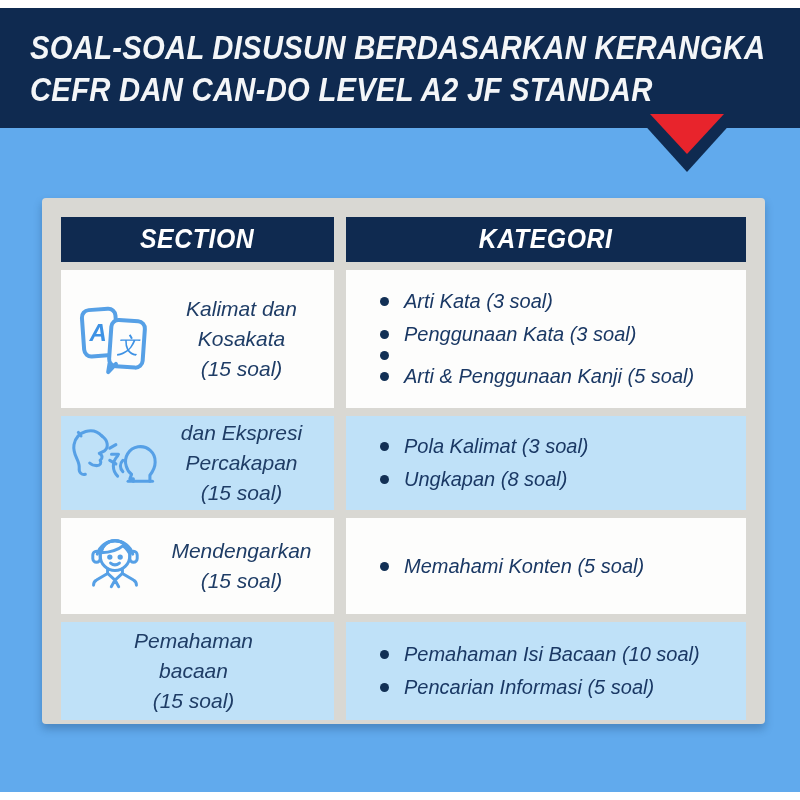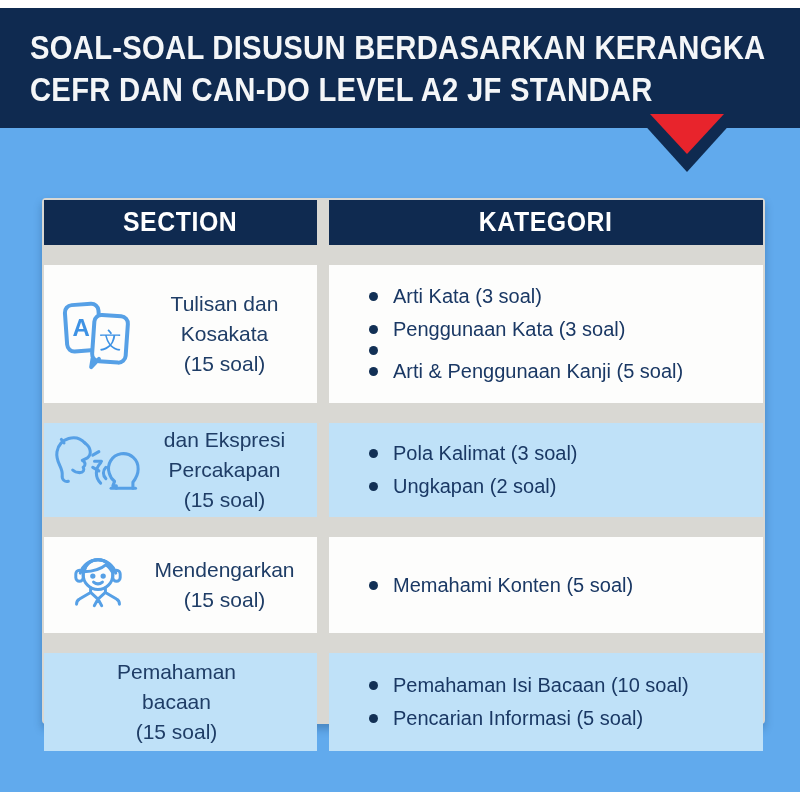--- a/index.html
+++ b/index.html
@@ -1,51 +1,51 @@
 <!DOCTYPE html>
 <html><head>
 <meta charset="utf-8">
 <style>
   html,body{margin:0;padding:0;}
   body{width:800px;height:800px;background:#ffffff;font-family:"Liberation Sans",sans-serif;overflow:hidden;}
-  .page{position:relative;width:800px;height:800px;background:#ffffff;}
+  .page{position:relative;width:800px;height:800px;background:#ffffff;font-style:italic;}
 
   
   .banner{position:absolute;left:0;top:8px;width:800px;height:120px;background:#0F2A50;}
   .banner-title{position:absolute;left:30px;top:18px;color:#F4F6F8;font-weight:700;
     font-size:34px;line-height:42px;letter-spacing:0.3px;transform:scaleX(0.86);transform-origin:left top;
     white-space:nowrap;}
 
   
   .blue-area{position:absolute;left:0;top:128px;width:800px;height:664px;background:#61AAED;}
 
   
   .arrow-shadow{position:absolute;left:640px;top:120px;width:0;height:0;
     border-left:47px solid transparent;border-right:47px solid transparent;border-top:52px solid #0F2A50;}
   .arrow-red{position:absolute;left:650px;top:114px;width:0;height:0;
     border-left:37px solid transparent;border-right:37px solid transparent;border-top:40px solid #E8242C;}
 
   
   .card{position:absolute;left:42px;top:198px;width:723px;height:526px;box-sizing:border-box;
-    background:#D9D8D3;padding:2px;display:grid;grid-template-columns:273px 1fr;
-    grid-template-rows:45px 138px 94px 96px 98px;gap:20px 12px;border-radius:4px;
+    background:#D9D8D3;padding:19px;display:grid;grid-template-columns:273px 1fr;
+    grid-template-rows:45px 138px 94px 96px 98px;gap:8px 12px;border-radius:4px;
     box-shadow:0 5px 9px rgba(15,42,80,0.28);}
   .th{background:#0F2A50;color:#FFFFFF;display:flex;align-items:center;justify-content:center;
     font-size:27px;font-weight:700;letter-spacing:0.6px;}
   .th span{transform:scaleX(0.92);}
   .cell{display:flex;align-items:center;}
   .cell.white{background:#FDFDFC;}
   .cell.blue{background:#BFE1F8;}
 
   .sec{padding:0 6px;}
   .icon-box{width:96px;flex:0 0 96px;display:flex;align-items:center;justify-content:center;}
   .sec-text{flex:1;text-align:center;color:#1F3D66;font-size:21px;line-height:30px;padding-right:8px;}
 
   .kat{padding-left:28px;}
-  .kat ul{list-style:none;margin:12px;padding:0;}
+  .kat ul{list-style:none;margin:6px;padding:0;}
   .kat li{display:flex;align-items:center;color:#1A3864;font-size:20px;line-height:33px;}
   .bullet{width:9px;height:9px;border-radius:50%;background:#123055;margin-right:15px;flex:0 0 9px;}
 
   svg{display:block;}
   .icon-stroke{fill:none;stroke:#56A0E6;stroke-linecap:round;stroke-linejoin:round;}
 </style>
 </head>
 <body>
 
 <div class="page">
@@ -76,21 +76,21 @@
           <g class="icon-stroke" stroke-width="5">
             <rect x="10" y="13" width="42" height="58" rx="9" transform="rotate(-4 31 42)"></rect>
             <rect x="44" y="27" width="42" height="58" rx="9" fill="#FDFDFC" transform="rotate(4 65 56)"></rect>
             <path d="M53 82 l-9 11 l1 -11" transform="rotate(4 65 56)"></path>
           </g>
           <text x="29" y="52" text-anchor="middle" font-size="30" font-weight="bold" fill="#3E92E4">A</text>
           <text x="66" y="67" text-anchor="middle" font-size="28" fill="#3E92E4">文</text>
         </svg>
       </div>
       <div class="sec-text">
-        <div>Tulisan dan</div>
+        <div>Kalimat dan</div>
         <div>Kosakata</div>
         <div>(15 soal)</div>
       </div>
     </div>
     <div class="cell kat white">
       <ul>
         <li>
             <span class="bullet"></span>
             <span>Arti Kata (3 soal)</span>
           </li>
@@ -129,21 +129,21 @@
       </div>
     </div>
     <div class="cell kat blue">
       <ul>
         <li>
             <span class="bullet"></span>
             <span>Pola Kalimat (3 soal)</span>
           </li>
         <li>
             <span class="bullet"></span>
-            <span>Ungkapan (2 soal)</span>
+            <span>Ungkapan (8 soal)</span>
           </li>
       </ul>
     </div>
 
     <div class="cell sec white">
       <div class="icon-box">
         <svg width="74" height="82" viewBox="0 0 100 108">
           <g class="icon-stroke" stroke-width="4">
             <circle cx="50" cy="40" r="20"></circle>
             <path d="M31 36 q4 -16 19 -16 q15 0 19 16 q-5 -8 -9 -9 q-9 8 -29 9"></path>

